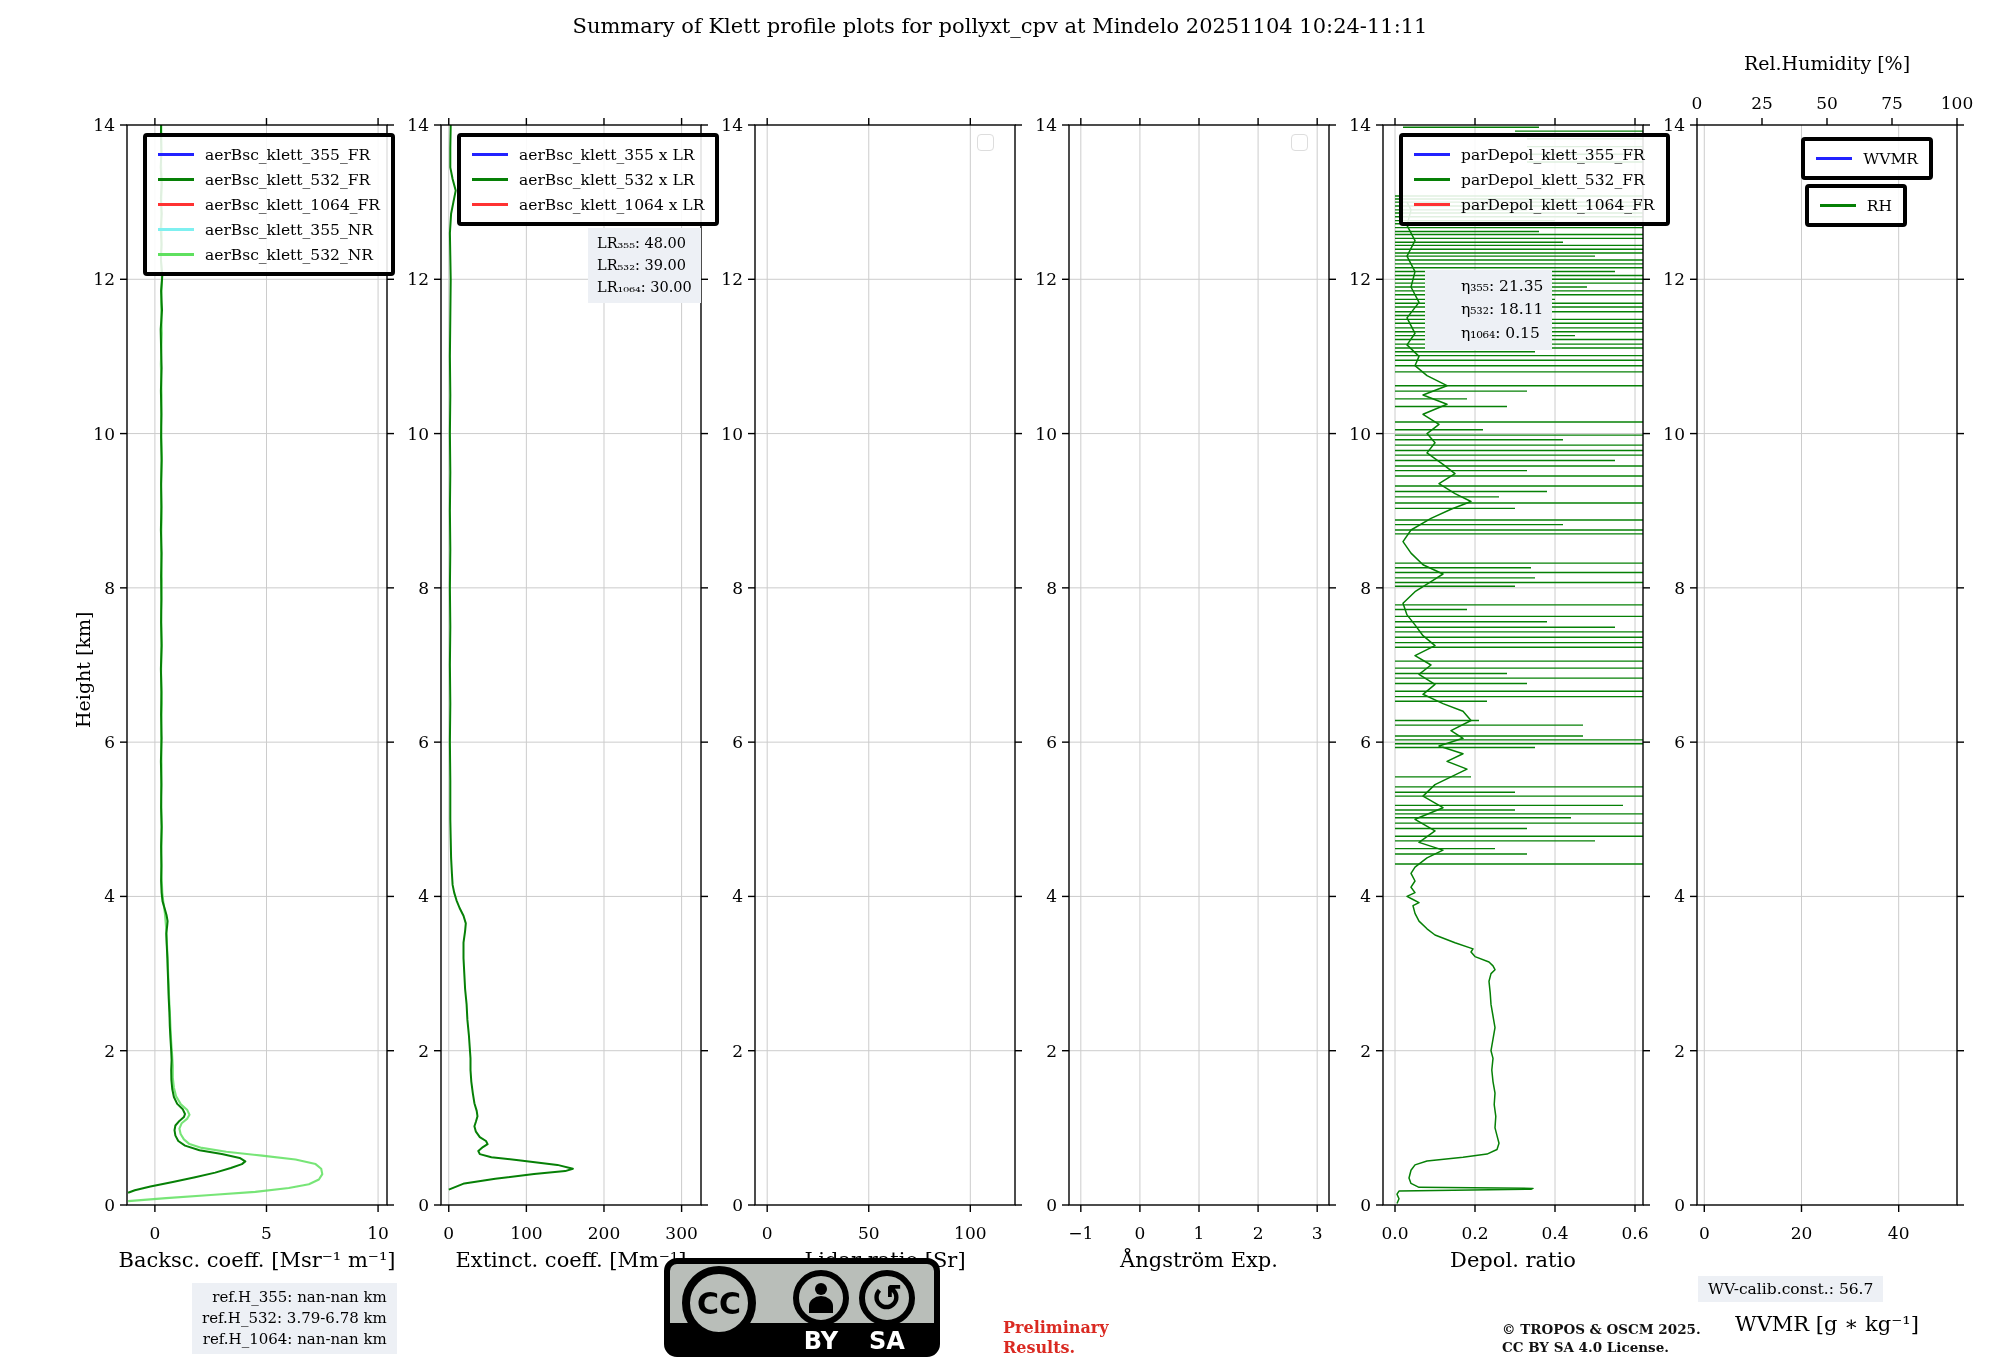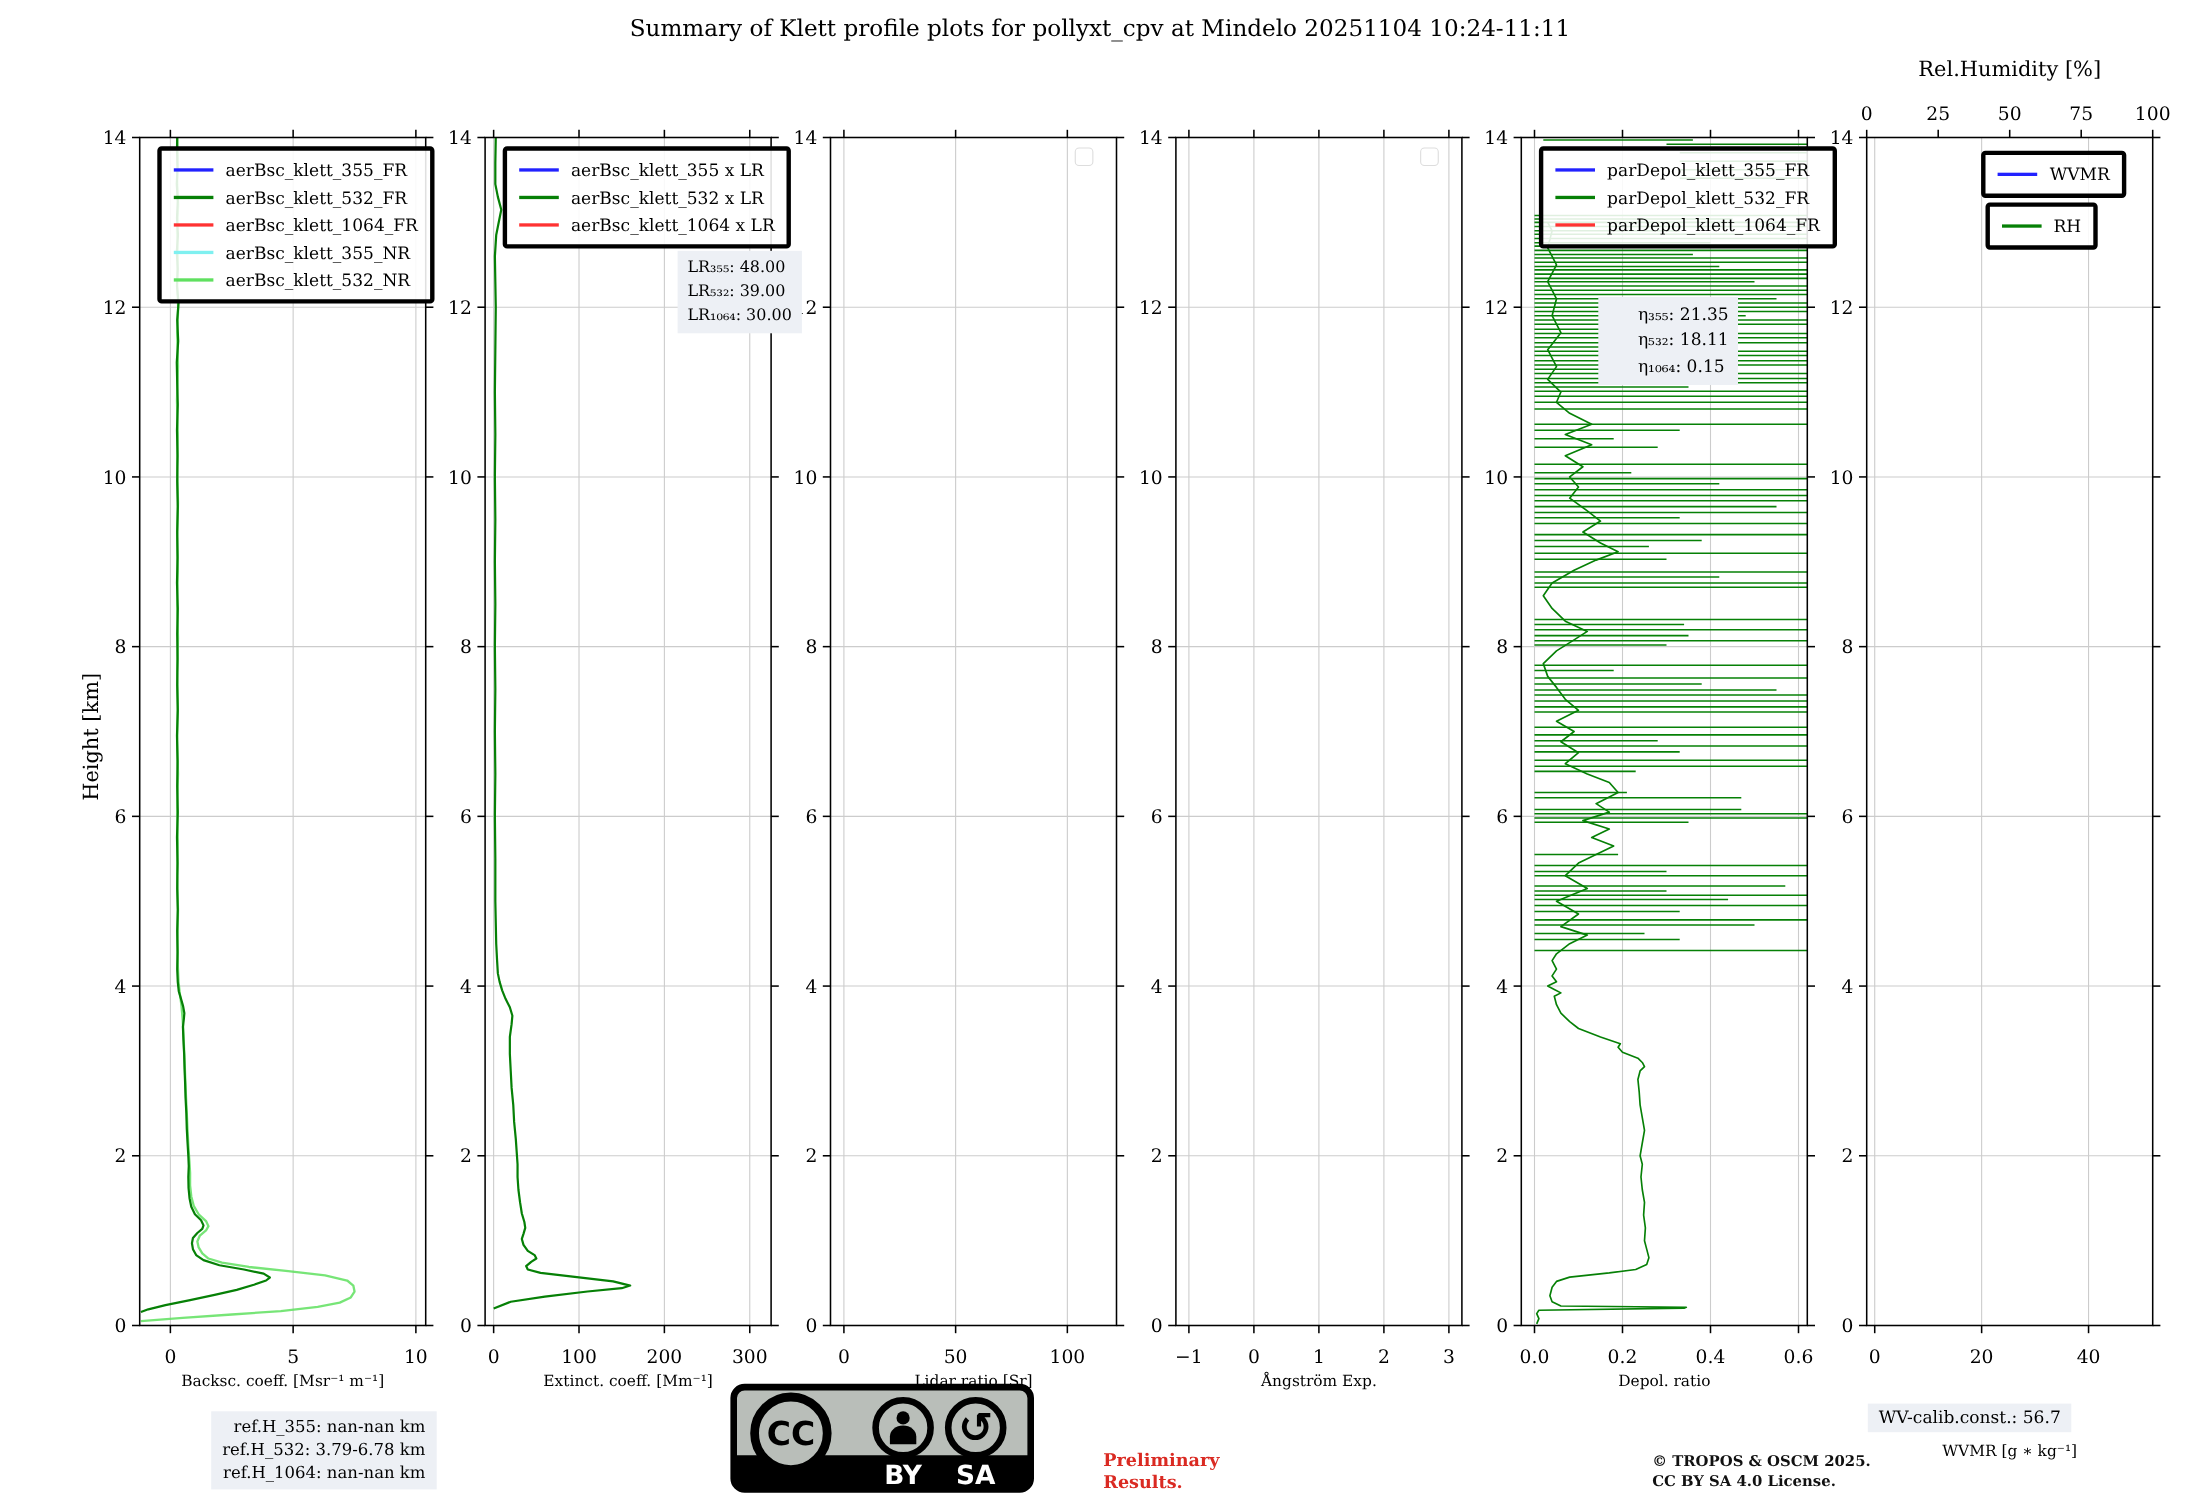--- a/index.html
+++ b/index.html
@@ -1,26 +1,26 @@
 <!DOCTYPE html>
 <html><head>
 <meta charset="utf-8">
 <style>
   html,body{margin:0;padding:0;background:#fff;}
   #fig{position:relative;width:2000px;height:1360px;background:#fff;overflow:hidden;
        font-family:"DejaVu Serif",serif;color:#000;}
   #chart-canvas{position:absolute;left:0;top:0;overflow:visible;}
   .fig-title{position:absolute;top:14px;left:0;width:2000px;text-align:center;
              font-size:21px;white-space:nowrap;}
-  .xlabel{position:absolute;transform:translateX(-50%);font-size:14px;white-space:nowrap;}
+  .xlabel{position:absolute;transform:translateX(-50%);font-size:21px;white-space:nowrap;}
   .ylabel{position:absolute;left:72px;top:728px;transform:rotate(-90deg);
           transform-origin:0 0;font-size:19px;white-space:nowrap;}
   .top-axis-label{position:absolute;transform:translateX(-50%);font-size:19px;white-space:nowrap;}
   .annot{position:absolute;background:#edf0f5;padding:5px 9px;font-size:14.5px;
-         line-height:1.5;white-space:nowrap;margin-left:28px;}
+         line-height:1.5;white-space:nowrap;}
   .annot-lg{font-size:15.5px;padding-left:36px;}
   .legend{position:absolute;background:rgba(255,255,255,0.88);border:4px solid #000000;
           border-radius:4px;padding:5px 11px;}
   .legend-row{display:flex;align-items:center;gap:11px;height:25px;font-size:15.5px;
               white-space:nowrap;}
   .legend-line{display:inline-block;width:36px;height:3px;flex:0 0 auto;}
   .tiny-legend{position:absolute;width:15px;height:15px;border:1px solid #ddd;
                border-radius:4px;background:rgba(255,255,255,0.85);}
   .refh-box{position:absolute;background:#edf0f5;padding:4px 10px;font-size:15px;
             line-height:1.4;white-space:nowrap;text-align:right;}

